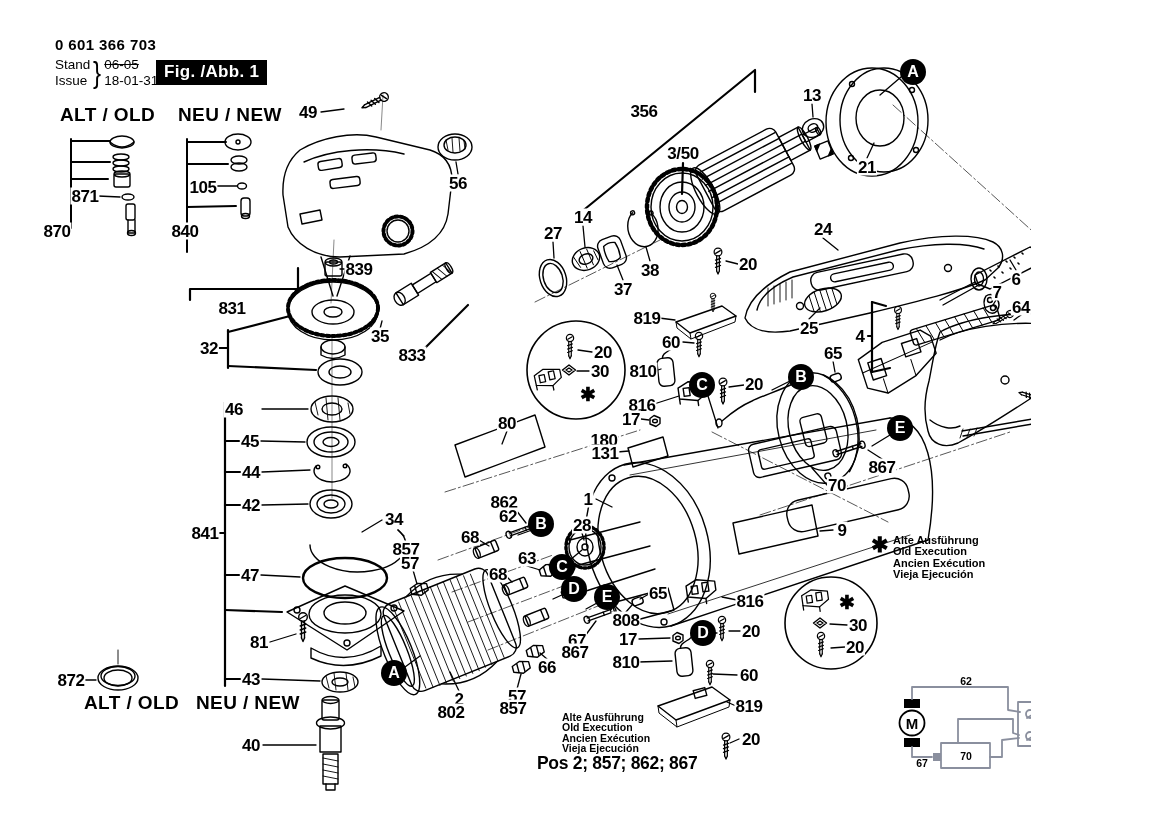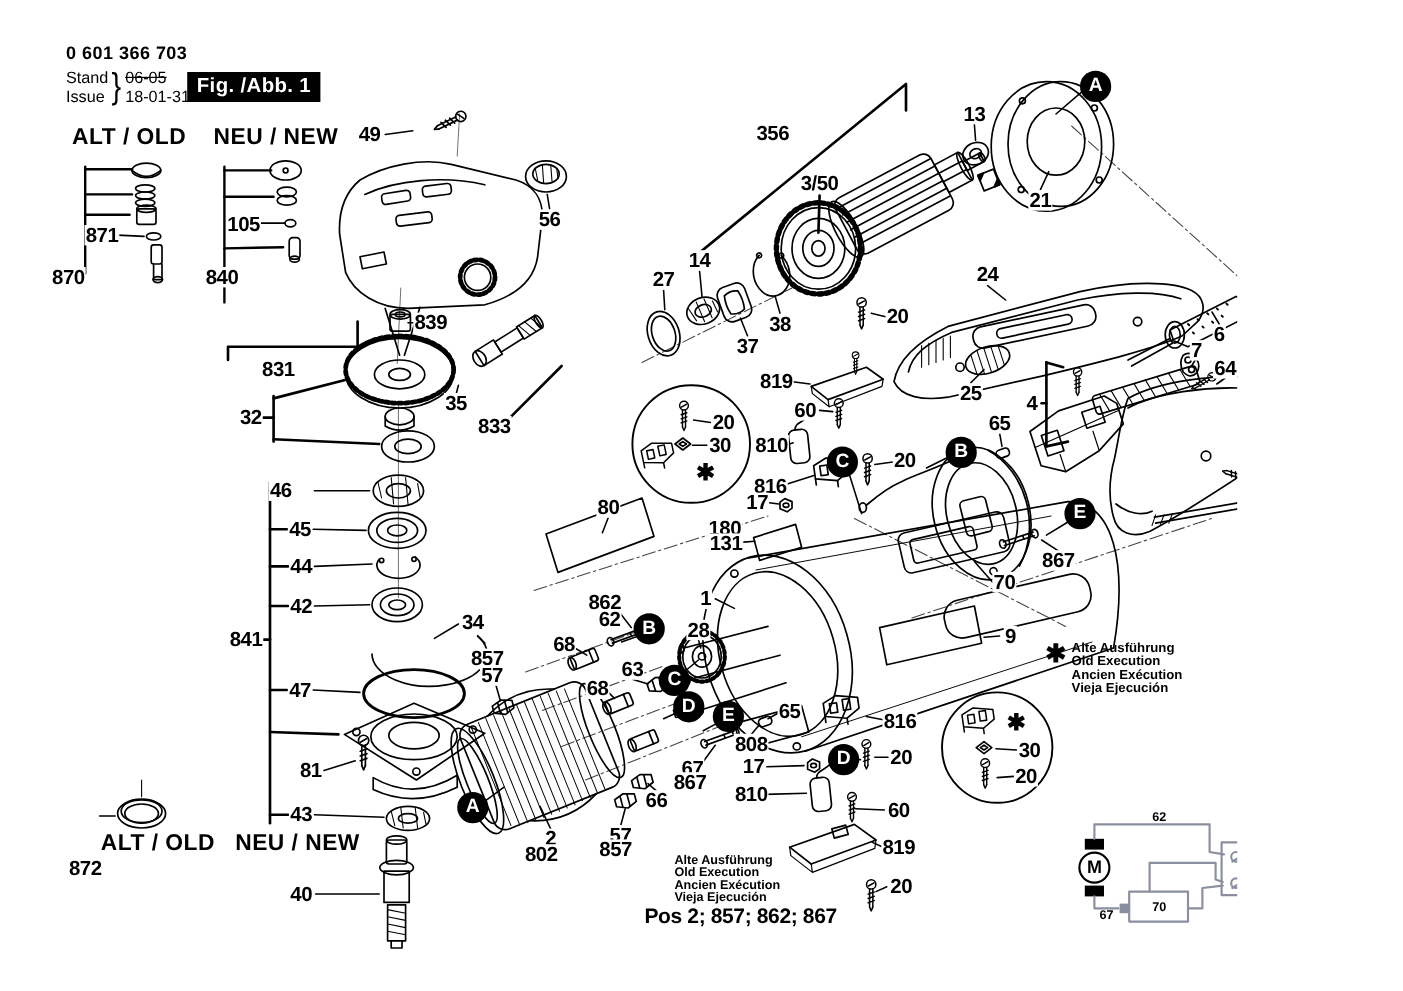--- a/index.html
+++ b/index.html
@@ -644,21 +644,21 @@
       <div class="plabel" style="left: 209px; top: 348px;">32</div>
       <div class="plabel" style="left: 234px; top: 409px;">46</div>
       <div class="plabel" style="left: 250px; top: 441px;">45</div>
       <div class="plabel" style="left: 251px; top: 472px; text-align: center;">44</div>
       <div class="plabel" style="left: 251px; top: 505px;">42</div>
       <div class="plabel" style="left: 205px; top: 533px;">841</div>
       <div class="plabel" style="left: 394px; top: 519px;">34</div>
       <div class="plabel" style="left: 250px; top: 575px;">47</div>
       <div class="plabel" style="left: 259px; top: 642px;">81</div>
       <div class="plabel" style="left: 251px; top: 679px;">43</div>
-      <div class="plabel" style="left: 71px; top: 680px; margin-top: 44px;">872</div>
+      <div class="plabel" style="left: 71px; top: 680px;">872</div>
       <div class="plabel" style="left: 251px; top: 745px;">40</div>
       <div class="plabel" style="left: 644px; top: 111px;">356</div>
       <div class="plabel" style="left: 683px; top: 153px;">3/50</div>
       <div class="plabel" style="left: 812px; top: 95px;">13</div>
       <div class="plabel" style="left: 867px; top: 167px;">21</div>
       <div class="plabel" style="left: 583px; top: 217px;">14</div>
       <div class="plabel" style="left: 553px; top: 233px;">27</div>
       <div class="plabel" style="left: 650px; top: 270px;">38</div>
       <div class="plabel" style="left: 623px; top: 289px;">37</div>
       <div class="plabel" style="left: 823px; top: 229px;">24</div>

